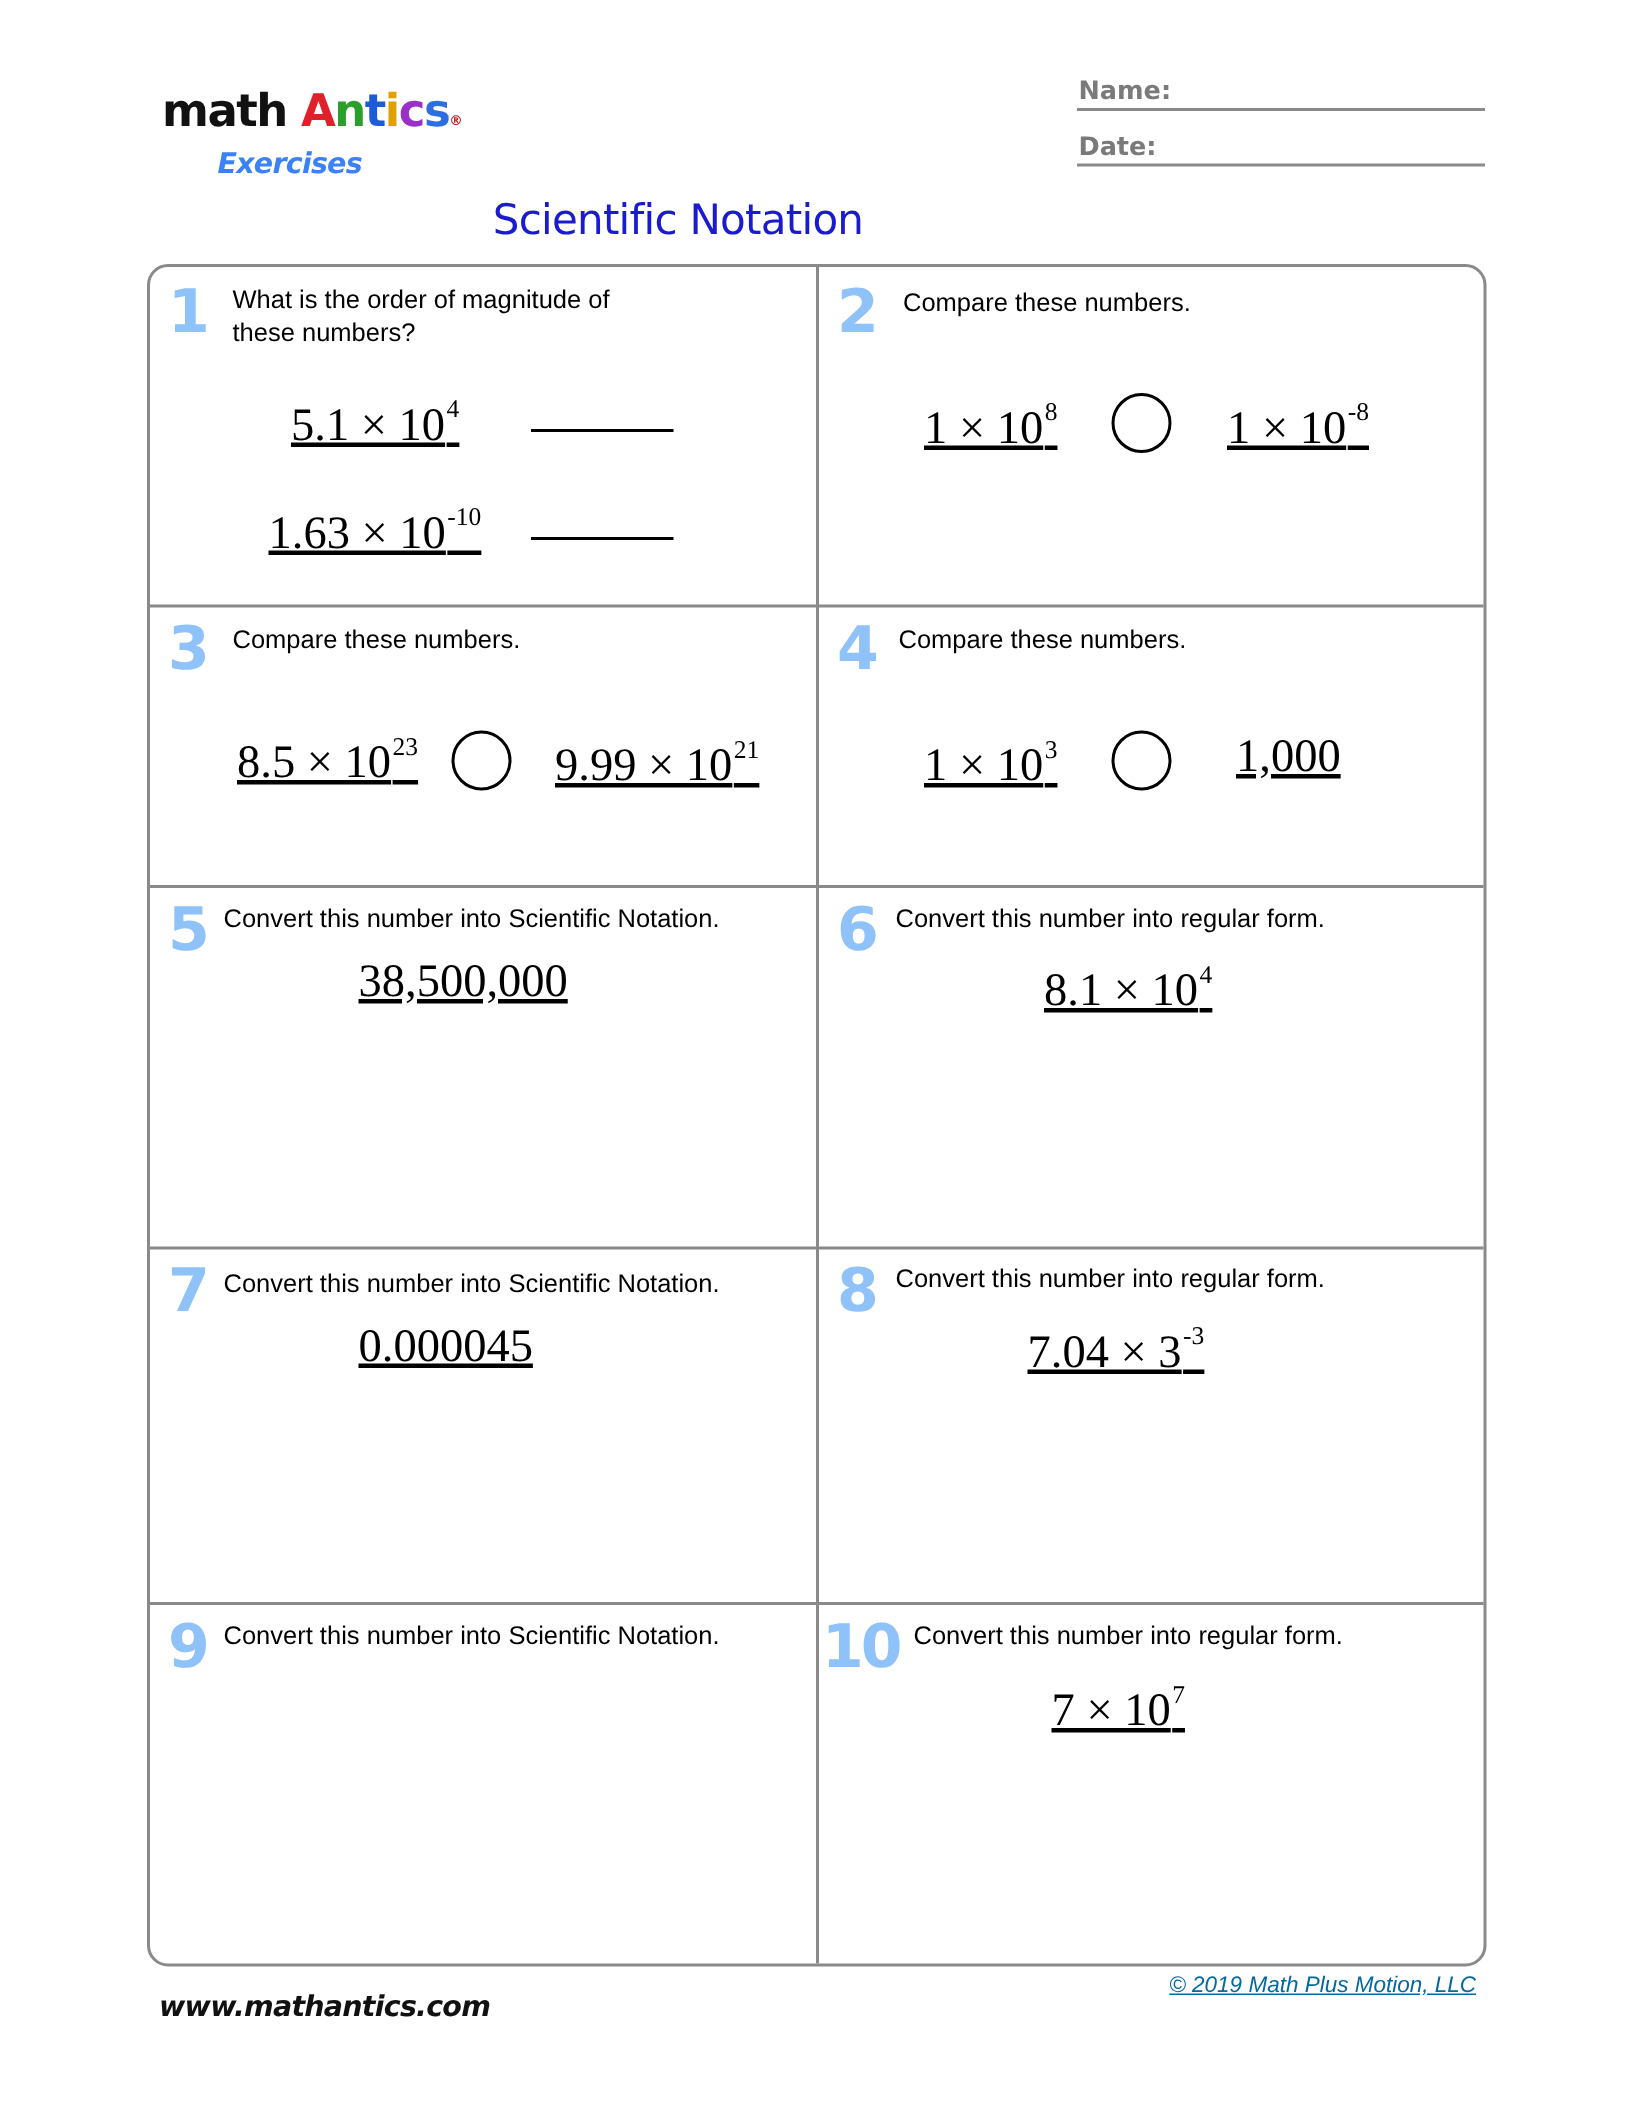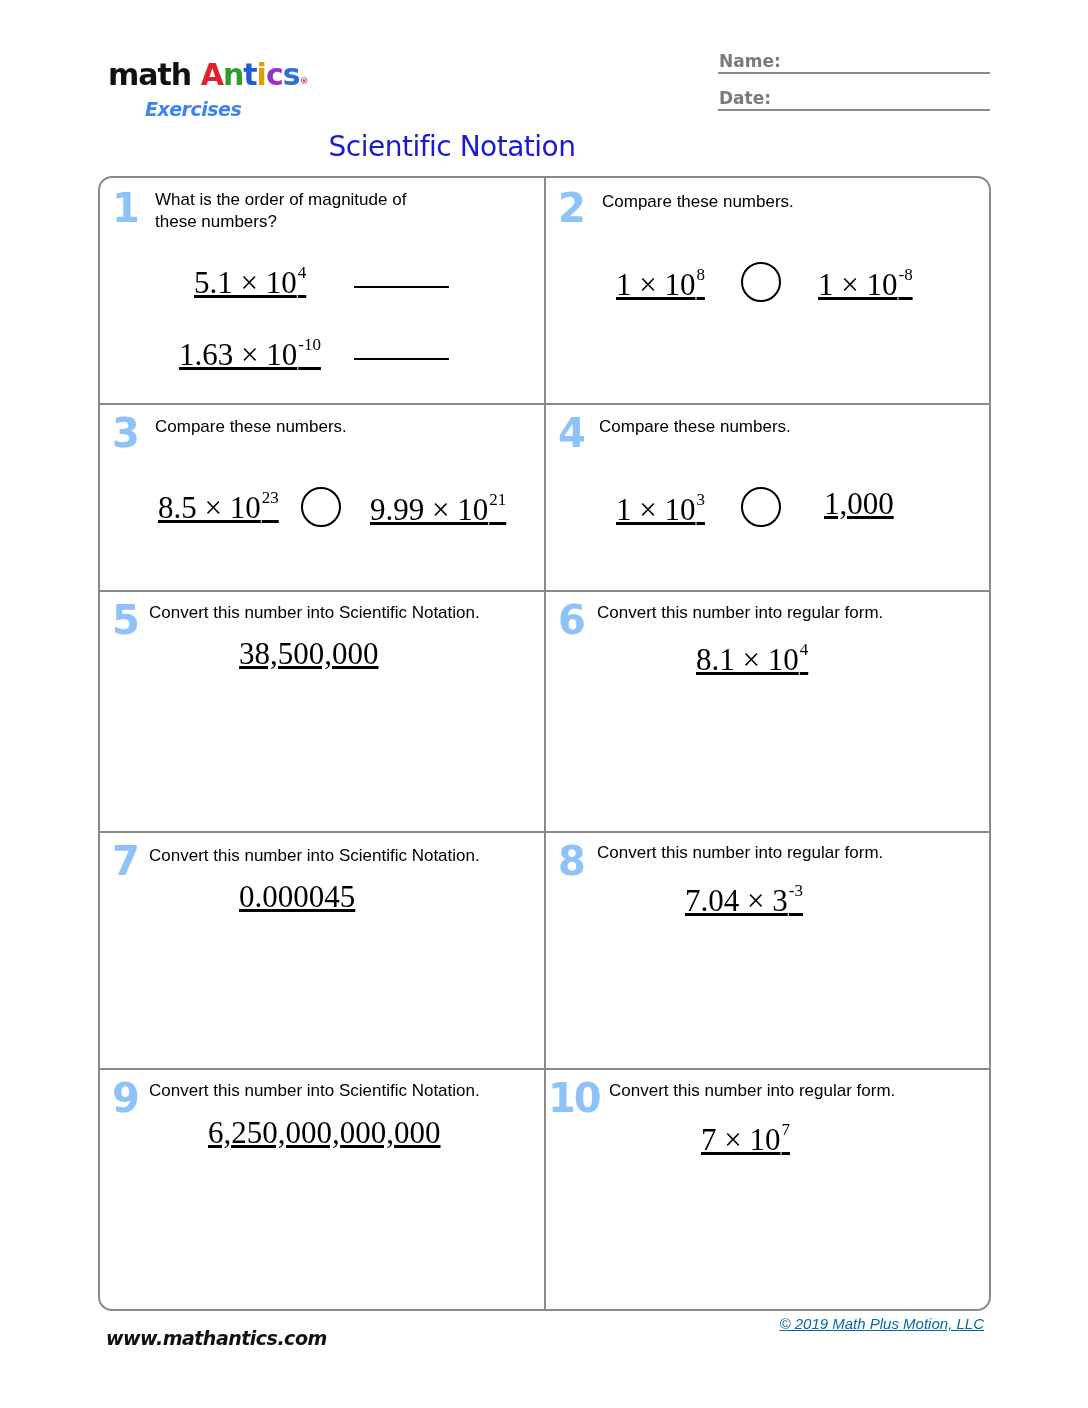--- a/index.html
+++ b/index.html
@@ -119,21 +119,20 @@
 
   <div class="cell right below" style="left:444px;top:653px;width:449px;height:238px;">
     <div class="qnum" style="left:12px;top:8px;">8</div>
     <div class="prompt" style="left:51px;top:9px;">Convert this number into regular form.</div>
     <div class="math" style="left:139px;top:44px;"><span>7.04 × 3</span><sup>-3</sup></div>
   </div>
 
   <div class="cell below" style="left:0;top:890px;width:445px;height:245px;">
     <div class="qnum" style="left:12px;top:8px;">9</div>
     <div class="prompt" style="left:49px;top:10px;">Convert this number into Scientific Notation.</div>
-    <div class="math" style="left:108px;top:45px;">6,250,000,000,000</div>
   </div>
 
   <div class="cell right below" style="left:444px;top:890px;width:449px;height:245px;">
     <div class="qnum" style="left:2px;top:8px;">10</div>
     <div class="prompt" style="left:63px;top:10px;">Convert this number into regular form.</div>
     <div class="math" style="left:155px;top:46px;"><span>7 × 10</span><sup>7</sup></div>
   </div>
 </div>
 
 <div class="footer-url">www.mathantics.com</div>

